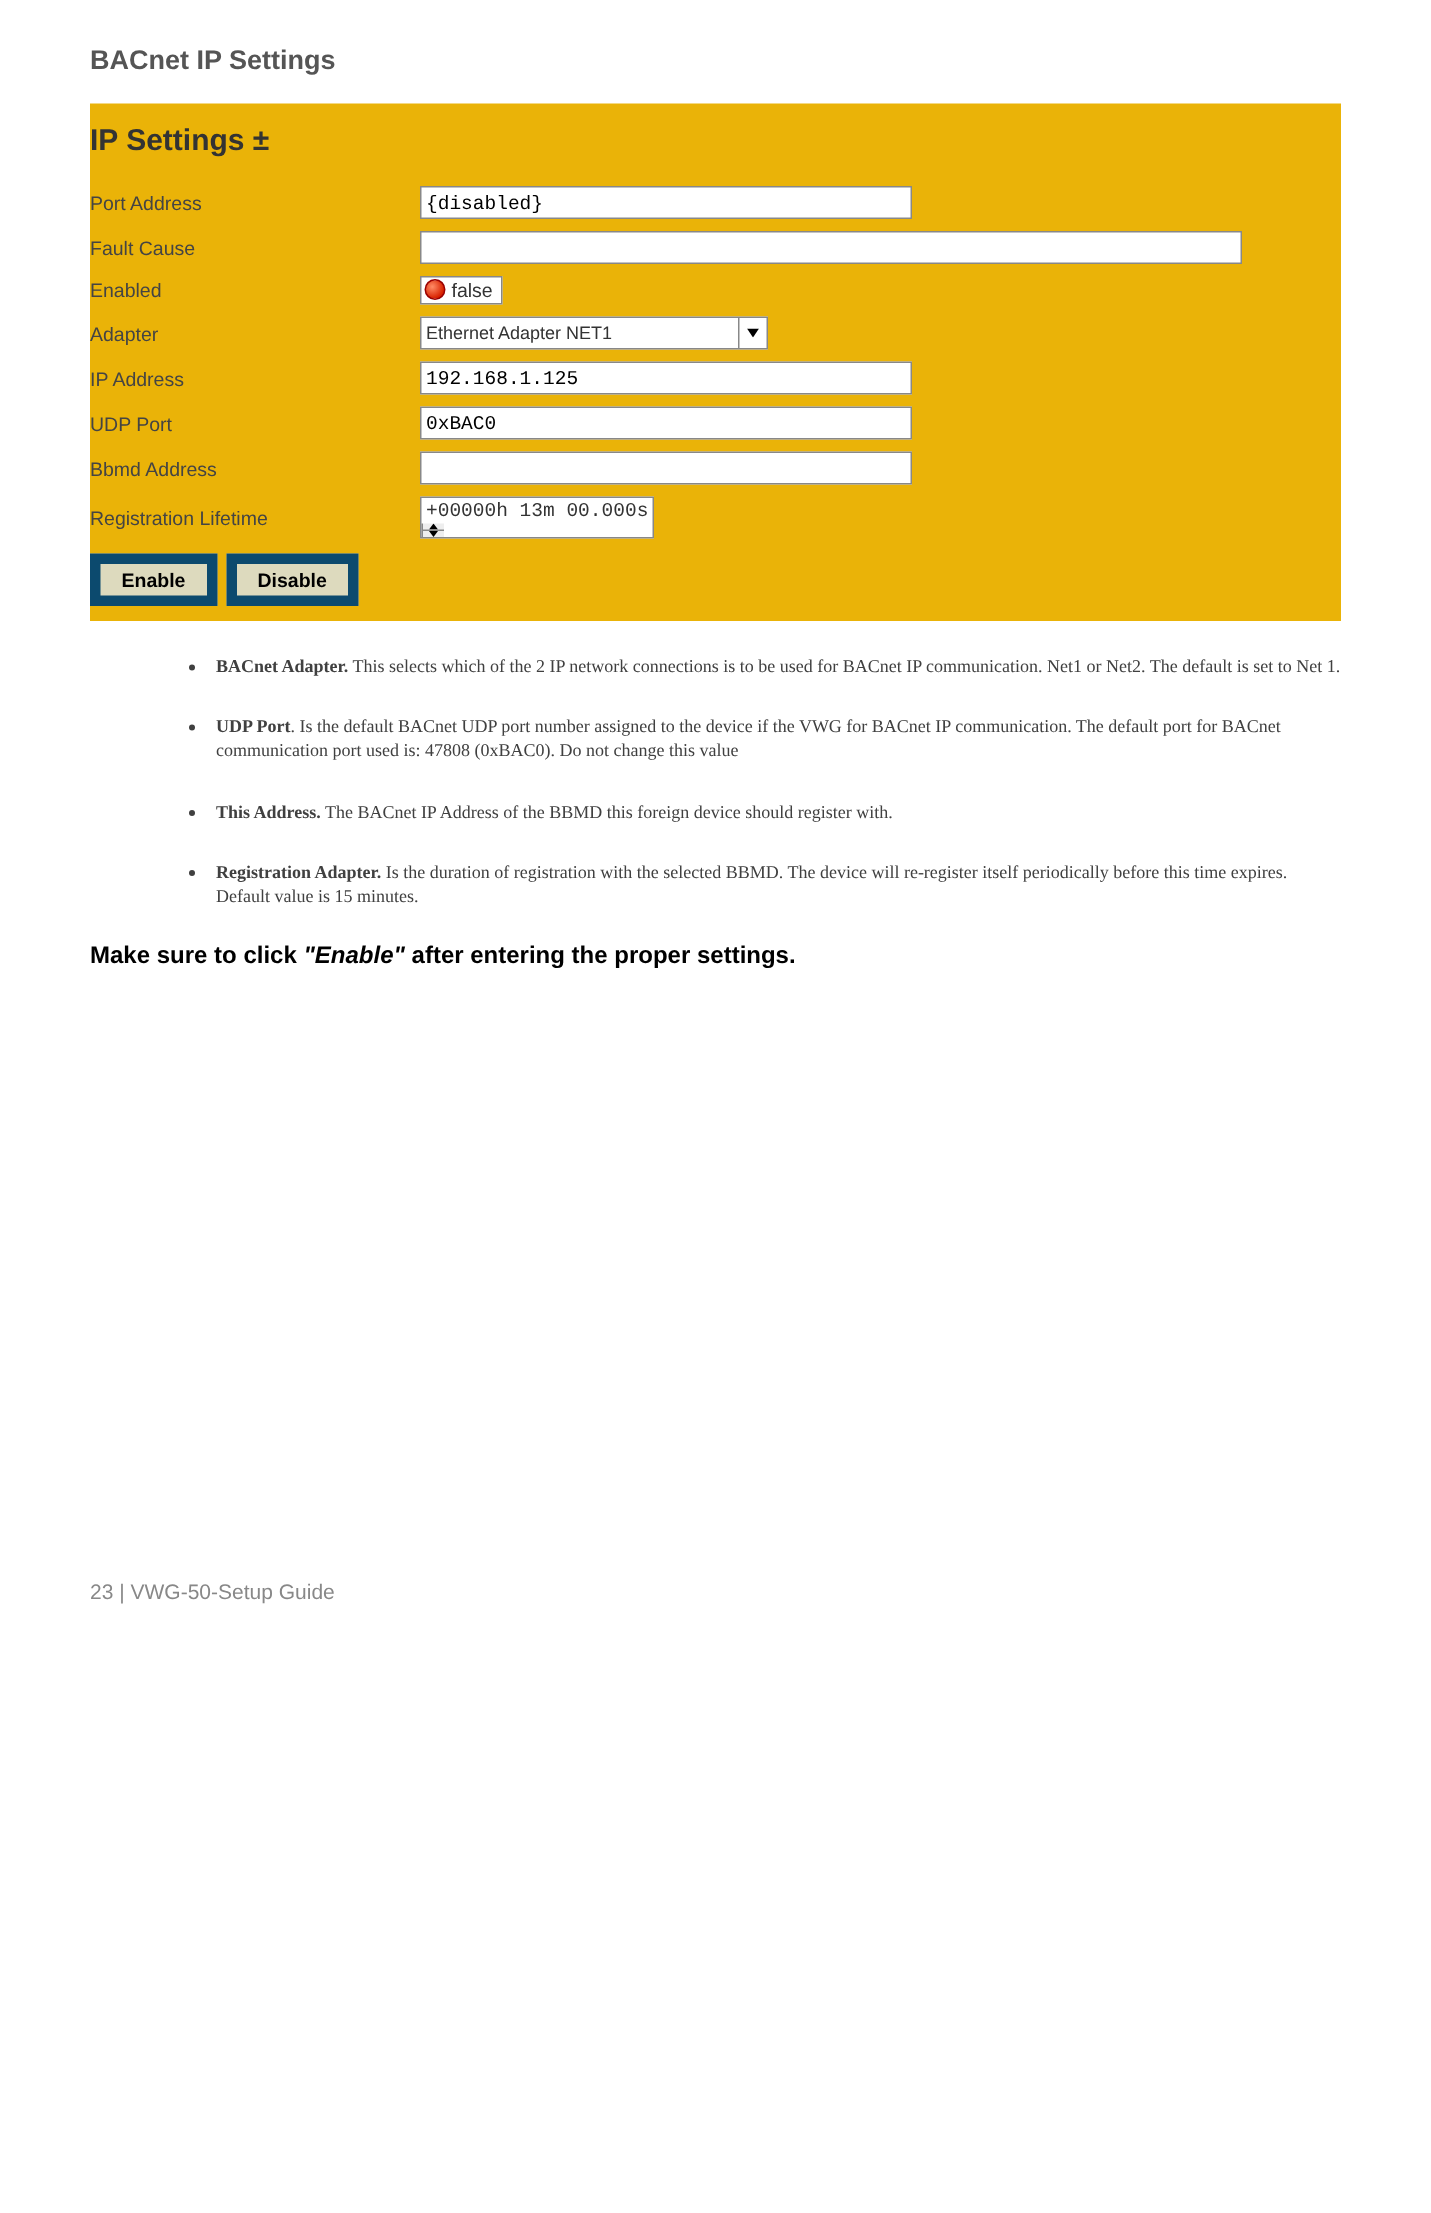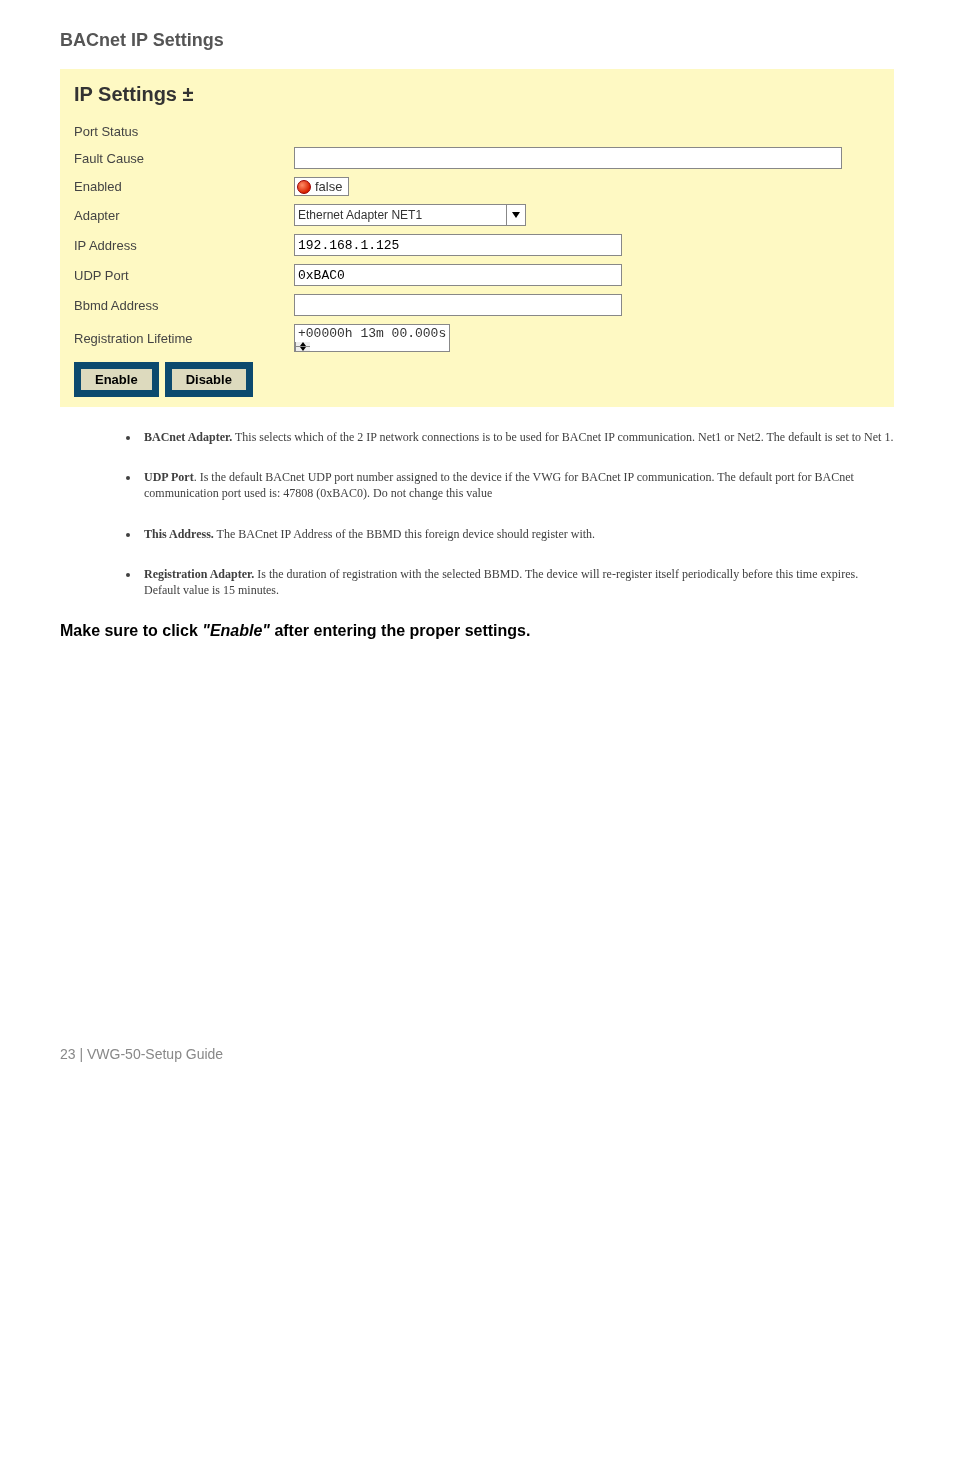--- a/index.html
+++ b/index.html
@@ -13,22 +13,22 @@
   .page {
     padding: 30px 60px 30px 60px;
   }
   .section-heading {
     font-size: 18px;
     font-weight: bold;
     color: #555;
     margin-bottom: 18px;
   }
   .settings-panel {
-    background: #fef9c3;
-    padding: 10px 14px 10px 14px;
+    background: #eab308;
+    padding: 10px 14px 10px 0;
     font-family: Tahoma, Verdana, sans-serif;
     font-size: 13px;
     color: #333;
   }
   .panel-title {
     font-size: 20px;
     font-weight: bold;
     color: #333;
     padding: 4px 0 14px 0;
   }
@@ -72,21 +72,21 @@
     top: 0;
     bottom: 0;
     width: 18px;
     border-left: 1px solid #888;
     display: flex;
     align-items: center;
     justify-content: center;
   }
   .bool-box {
     display: inline-flex;
-    align-items: flex-end;
+    align-items: flex-start;
     border: 1px solid #888;
     background: #fff;
     padding: 1px 6px 1px 2px;
     gap: 4px;
     font-size: 13px;
   }
   .bool-dot {
     width: 12px;
     height: 12px;
     border-radius: 50%;
@@ -169,21 +169,22 @@
 </head>
 <body>
 
 <div class="page">
   <div class="section-heading">BACnet IP Settings</div>
 
   <div class="settings-panel">
     <div class="panel-title">IP Settings  ±</div>
 
     <div class="form-row">
-      <div class="form-label">Port Status</div>
+      <div class="form-label">Port Address</div>
+      <input class="text-input wide-input" type="text" readonly="" value="{disabled}" style="">
     </div>
 
     <div class="form-row">
       <div class="form-label">Fault Cause</div>
       <input class="text-input extra-wide" type="text" readonly="" value="" style="">
     </div>
 
     <div class="form-row">
       <div class="form-label">Enabled</div>
       <span class="bool-box">

